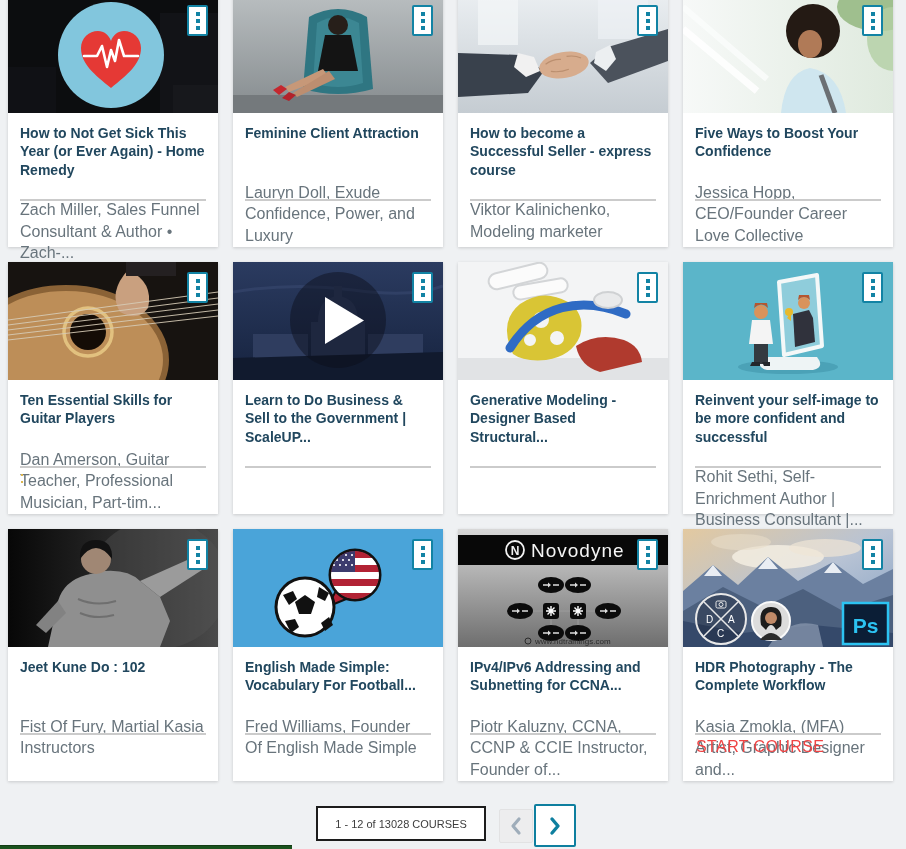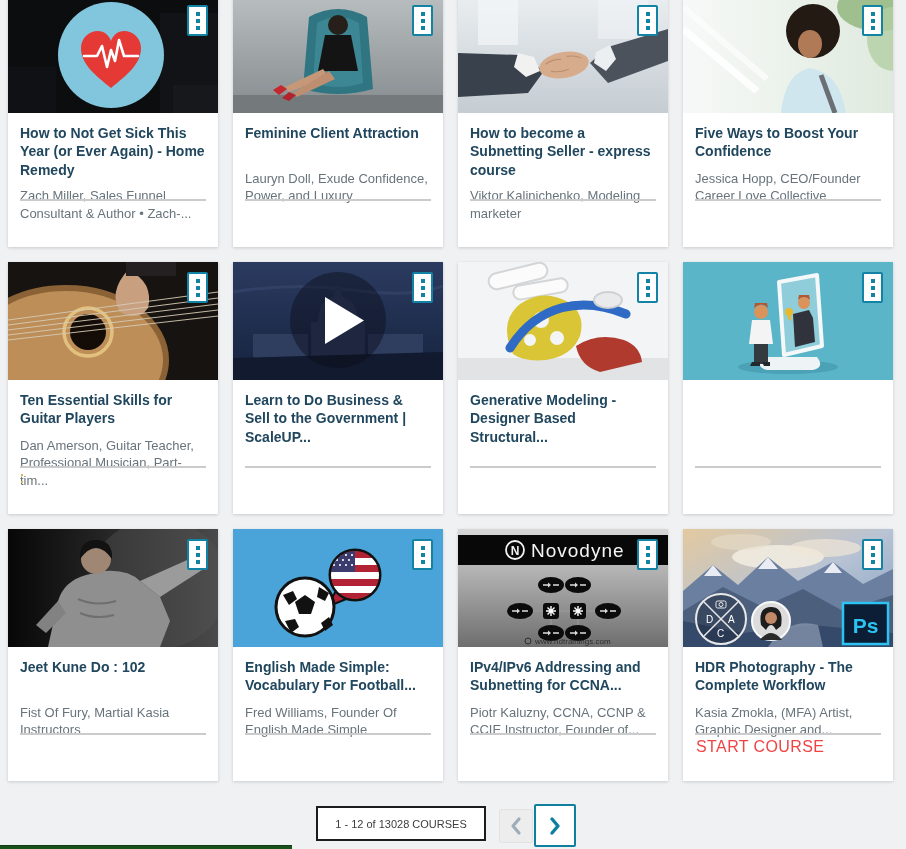--- a/index.html
+++ b/index.html
@@ -9,21 +9,21 @@
         grid-template-columns:repeat(4,210px);grid-auto-rows:252px;gap:15px}
   .card{position:relative;background:#fff;box-shadow:0 1px 3px rgba(0,0,0,.16)}
   .thumb{position:relative;width:210px;height:118px;overflow:hidden;background:#ddd}
   .thumb>svg{display:block;width:210px;height:118px}
   .kebab{position:absolute;top:10px;right:10px;width:21px;height:31px;background:#fff;
          border:2px solid #1283a4;border-radius:2px;display:flex;flex-direction:column;
          align-items:center;justify-content:center;gap:3px;cursor:pointer;box-sizing:border-box}
   .kebab .dot{width:4px;height:4px;background:#1283a4}
   .cbody{padding:11px 12px 0}
   .title{color:#21475e;font-weight:700;font-size:14px;line-height:1.32;min-height:38px}
-  .instructor{color:#68747c;font-size:13px;line-height:1.34;margin-top:8px}
+  .instructor{color:#68747c;font-size:16px;line-height:1.34;margin-top:20px}
   .divider{position:absolute;left:12px;right:12px;bottom:46px;height:2px;background:#cbcbcb}
   .start{position:absolute;left:13px;bottom:25px;color:#ef4444;font-size:16px;letter-spacing:.4px;cursor:pointer}
   .artifact{position:absolute;left:13px;bottom:30px;width:2px;height:10px;
             background:linear-gradient(#dcb64e 2px,transparent 2px,transparent 7px,#dcb64e 7px,#dcb64e 9px,transparent 9px)}
   .pagination{position:absolute;left:0;top:800px;width:906px;height:49px}
   .range-box{position:absolute;left:316px;top:6px;width:166px;height:31px;background:#fff;
              border:2px solid #1c1c1c;display:flex;align-items:center;justify-content:center;
              font-size:11px;color:#3d3d3d;white-space:nowrap}
   .pgbtn{position:absolute;display:flex;align-items:center;justify-content:center;cursor:pointer;box-sizing:border-box;border-radius:2px}
   .pgbtn.prev{left:499px;top:9px;width:34px;height:34px;background:#ededee;border:1px solid #e2e2e3}
@@ -115,21 +115,21 @@
             <path d="M88 66 q8 -4 16 -2 M92 74 q9 3 18 1 M110 62 q8 0 14 4" stroke="#bb8f6f" stroke-width="1.2" fill="none"></path>
           </g>
         </svg>
         <div class="kebab">
           <span class="dot"></span>
             <span class="dot"></span>
             <span class="dot"></span>
         </div>
       </div>
       <div class="cbody">
-        <div class="title">How to become a Subnetting Seller - express course</div>
+        <div class="title">How to become a Successful Seller - express course</div>
         <div class="instructor">Viktor Kalinichenko, Modeling marketer</div>
       </div>
       <div class="divider"></div>
     </div>
 
     <div class="card">
       <div class="thumb">
         <svg viewBox="0 0 210 118">
           <defs>
               <linearGradient id="g4" x1="0" y1="0" x2="1" y2="0">
@@ -272,20 +272,24 @@
           <path d="M71 46 q7 -7 14 0 l-1 -5 h-12 Z" fill="#b5562f"></path>
           <path d="M69 58 h18 l3 24 h-24 Z" fill="#f4f4f4"></path>
           <rect x="71" y="82" width="14" height="20" fill="#333a40"></rect>
           <path d="M69 100 h8 v4 h-10 Z M79 100 h8 v4 h-6 Z" fill="#23282c"></path>
         </svg>
         <div class="kebab">
           <span class="dot"></span>
             <span class="dot"></span>
             <span class="dot"></span>
         </div>
+      </div>
+      <div class="cbody">
+        <div class="title">Reinvent your self-image to be more confident and successful</div>
+        <div class="instructor">Rohit Sethi, Self-Enrichment Author | Business Consultant |...</div>
       </div>
       <div class="divider"></div>
     </div>
 
     <div class="card">
       <div class="thumb">
         <svg viewBox="0 0 210 118">
           <defs>
               <linearGradient id="g9" x1="0" y1="0" x2="1" y2="0">
             <stop offset="0" stop-color="#070707"></stop>

